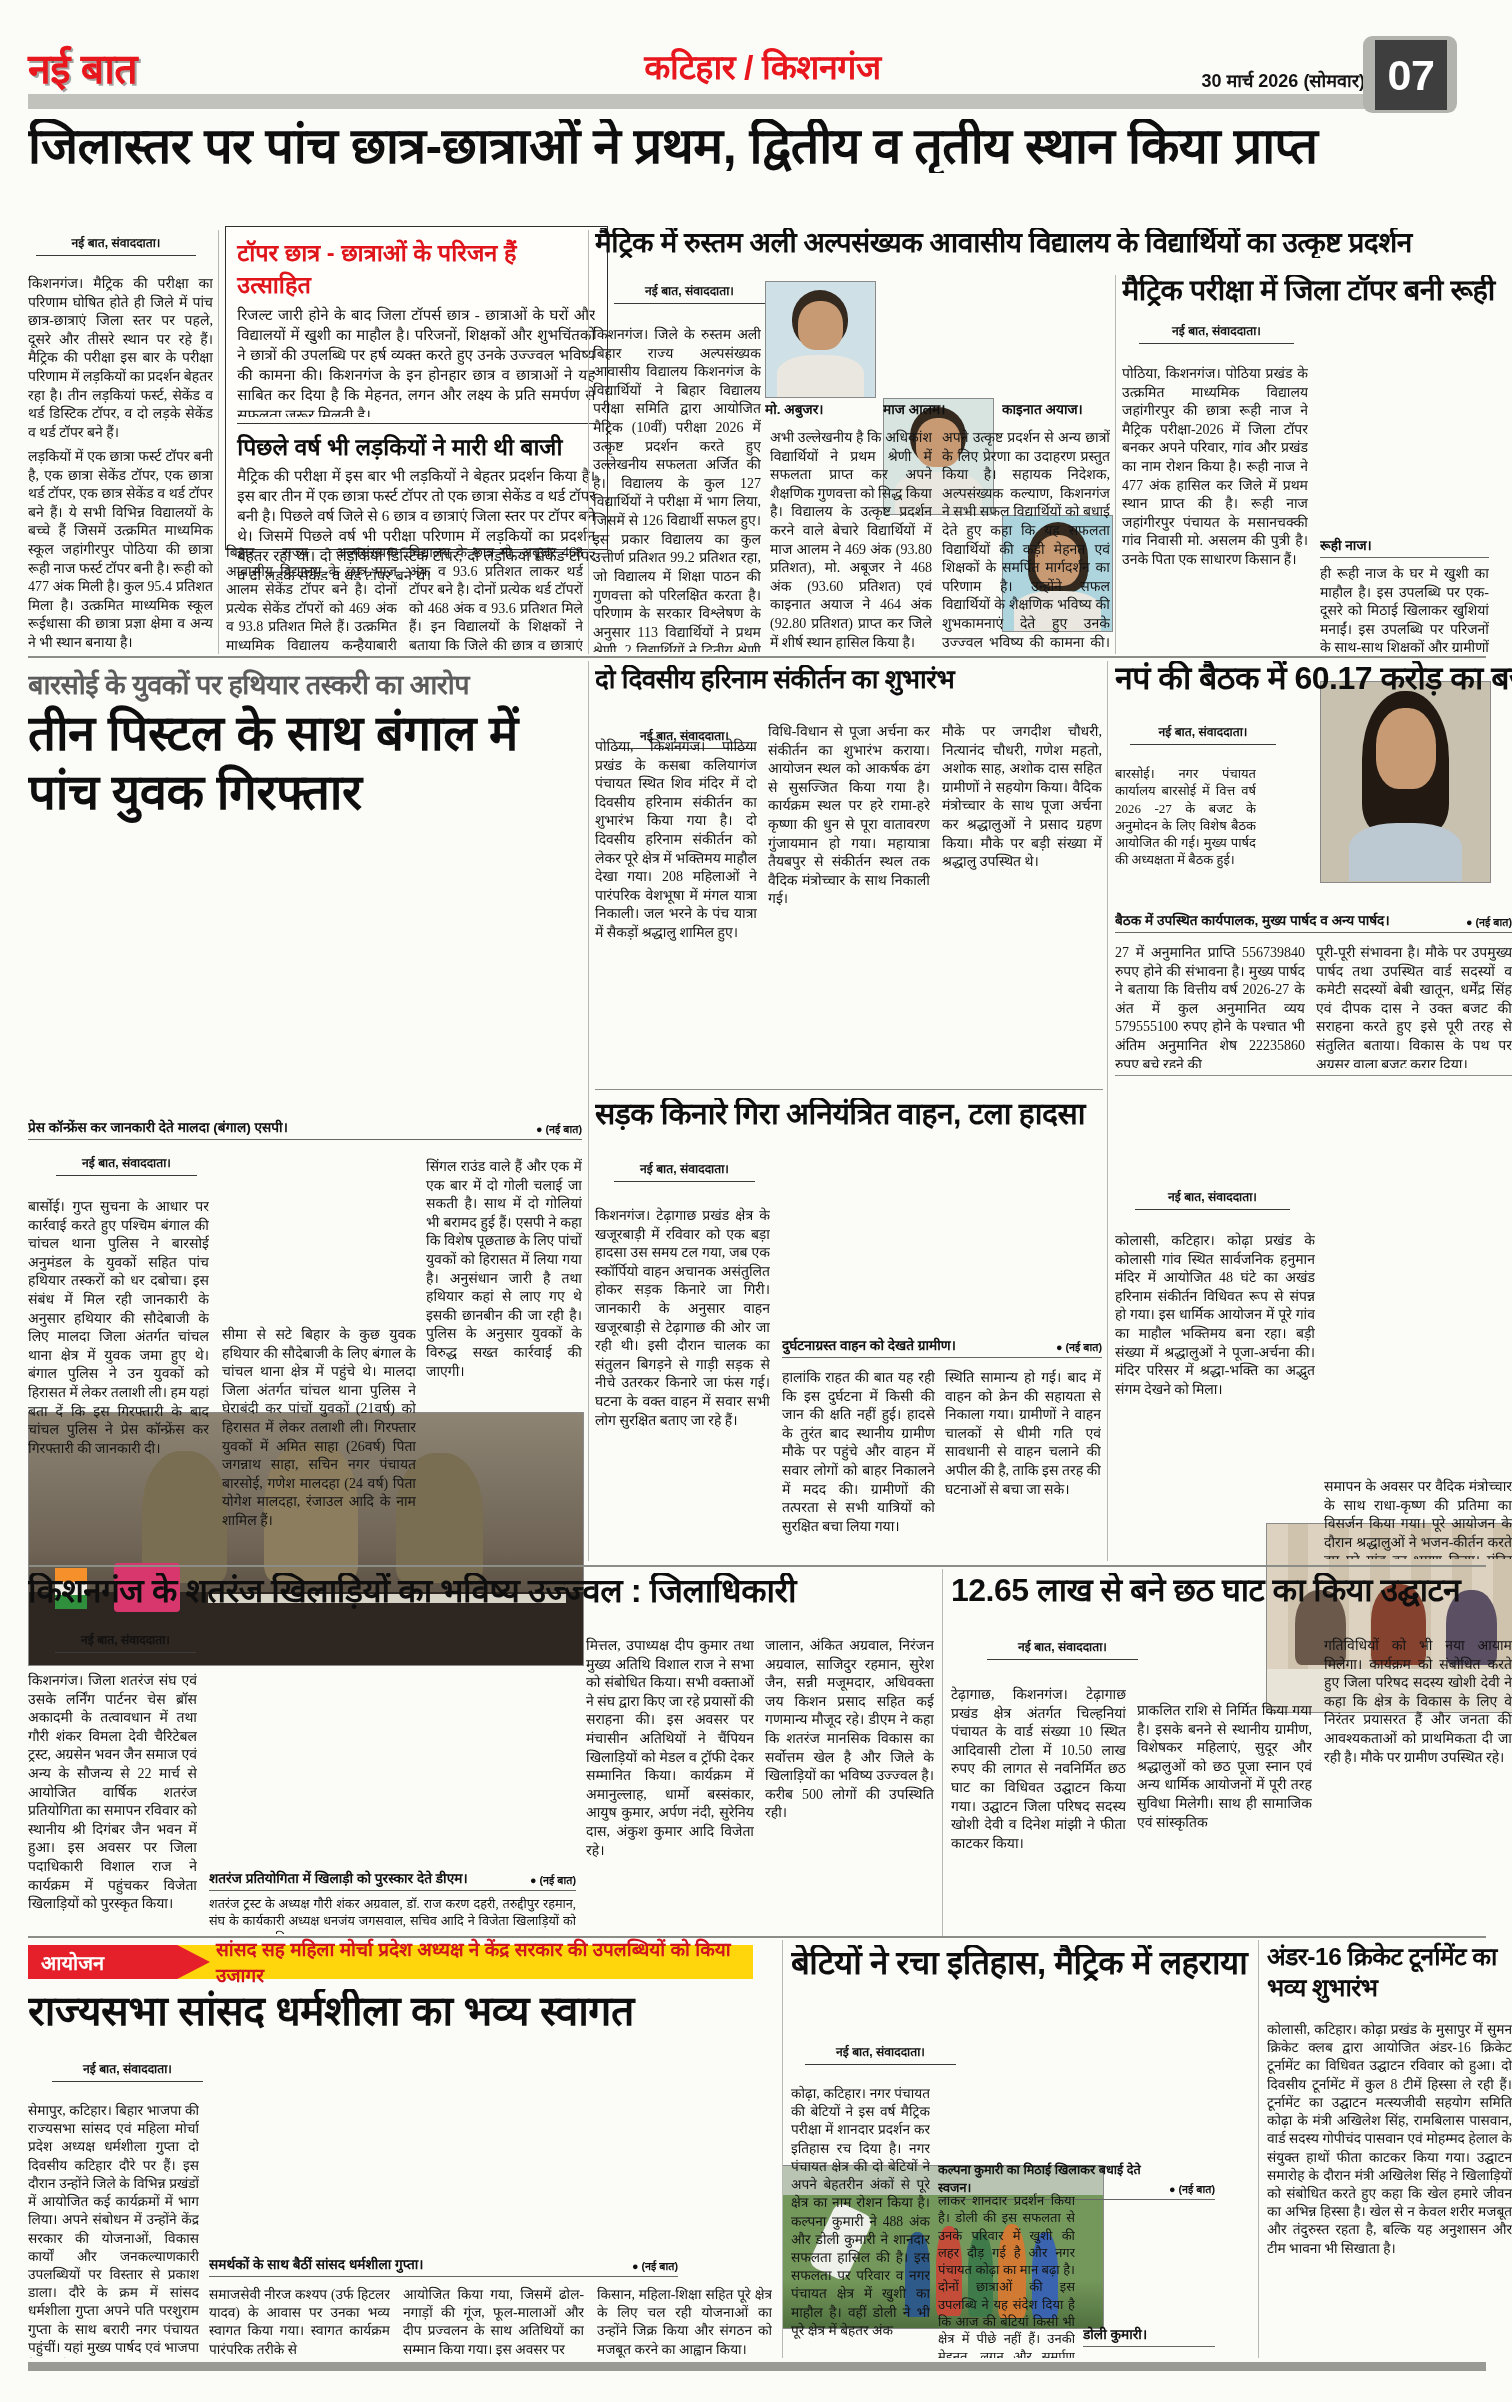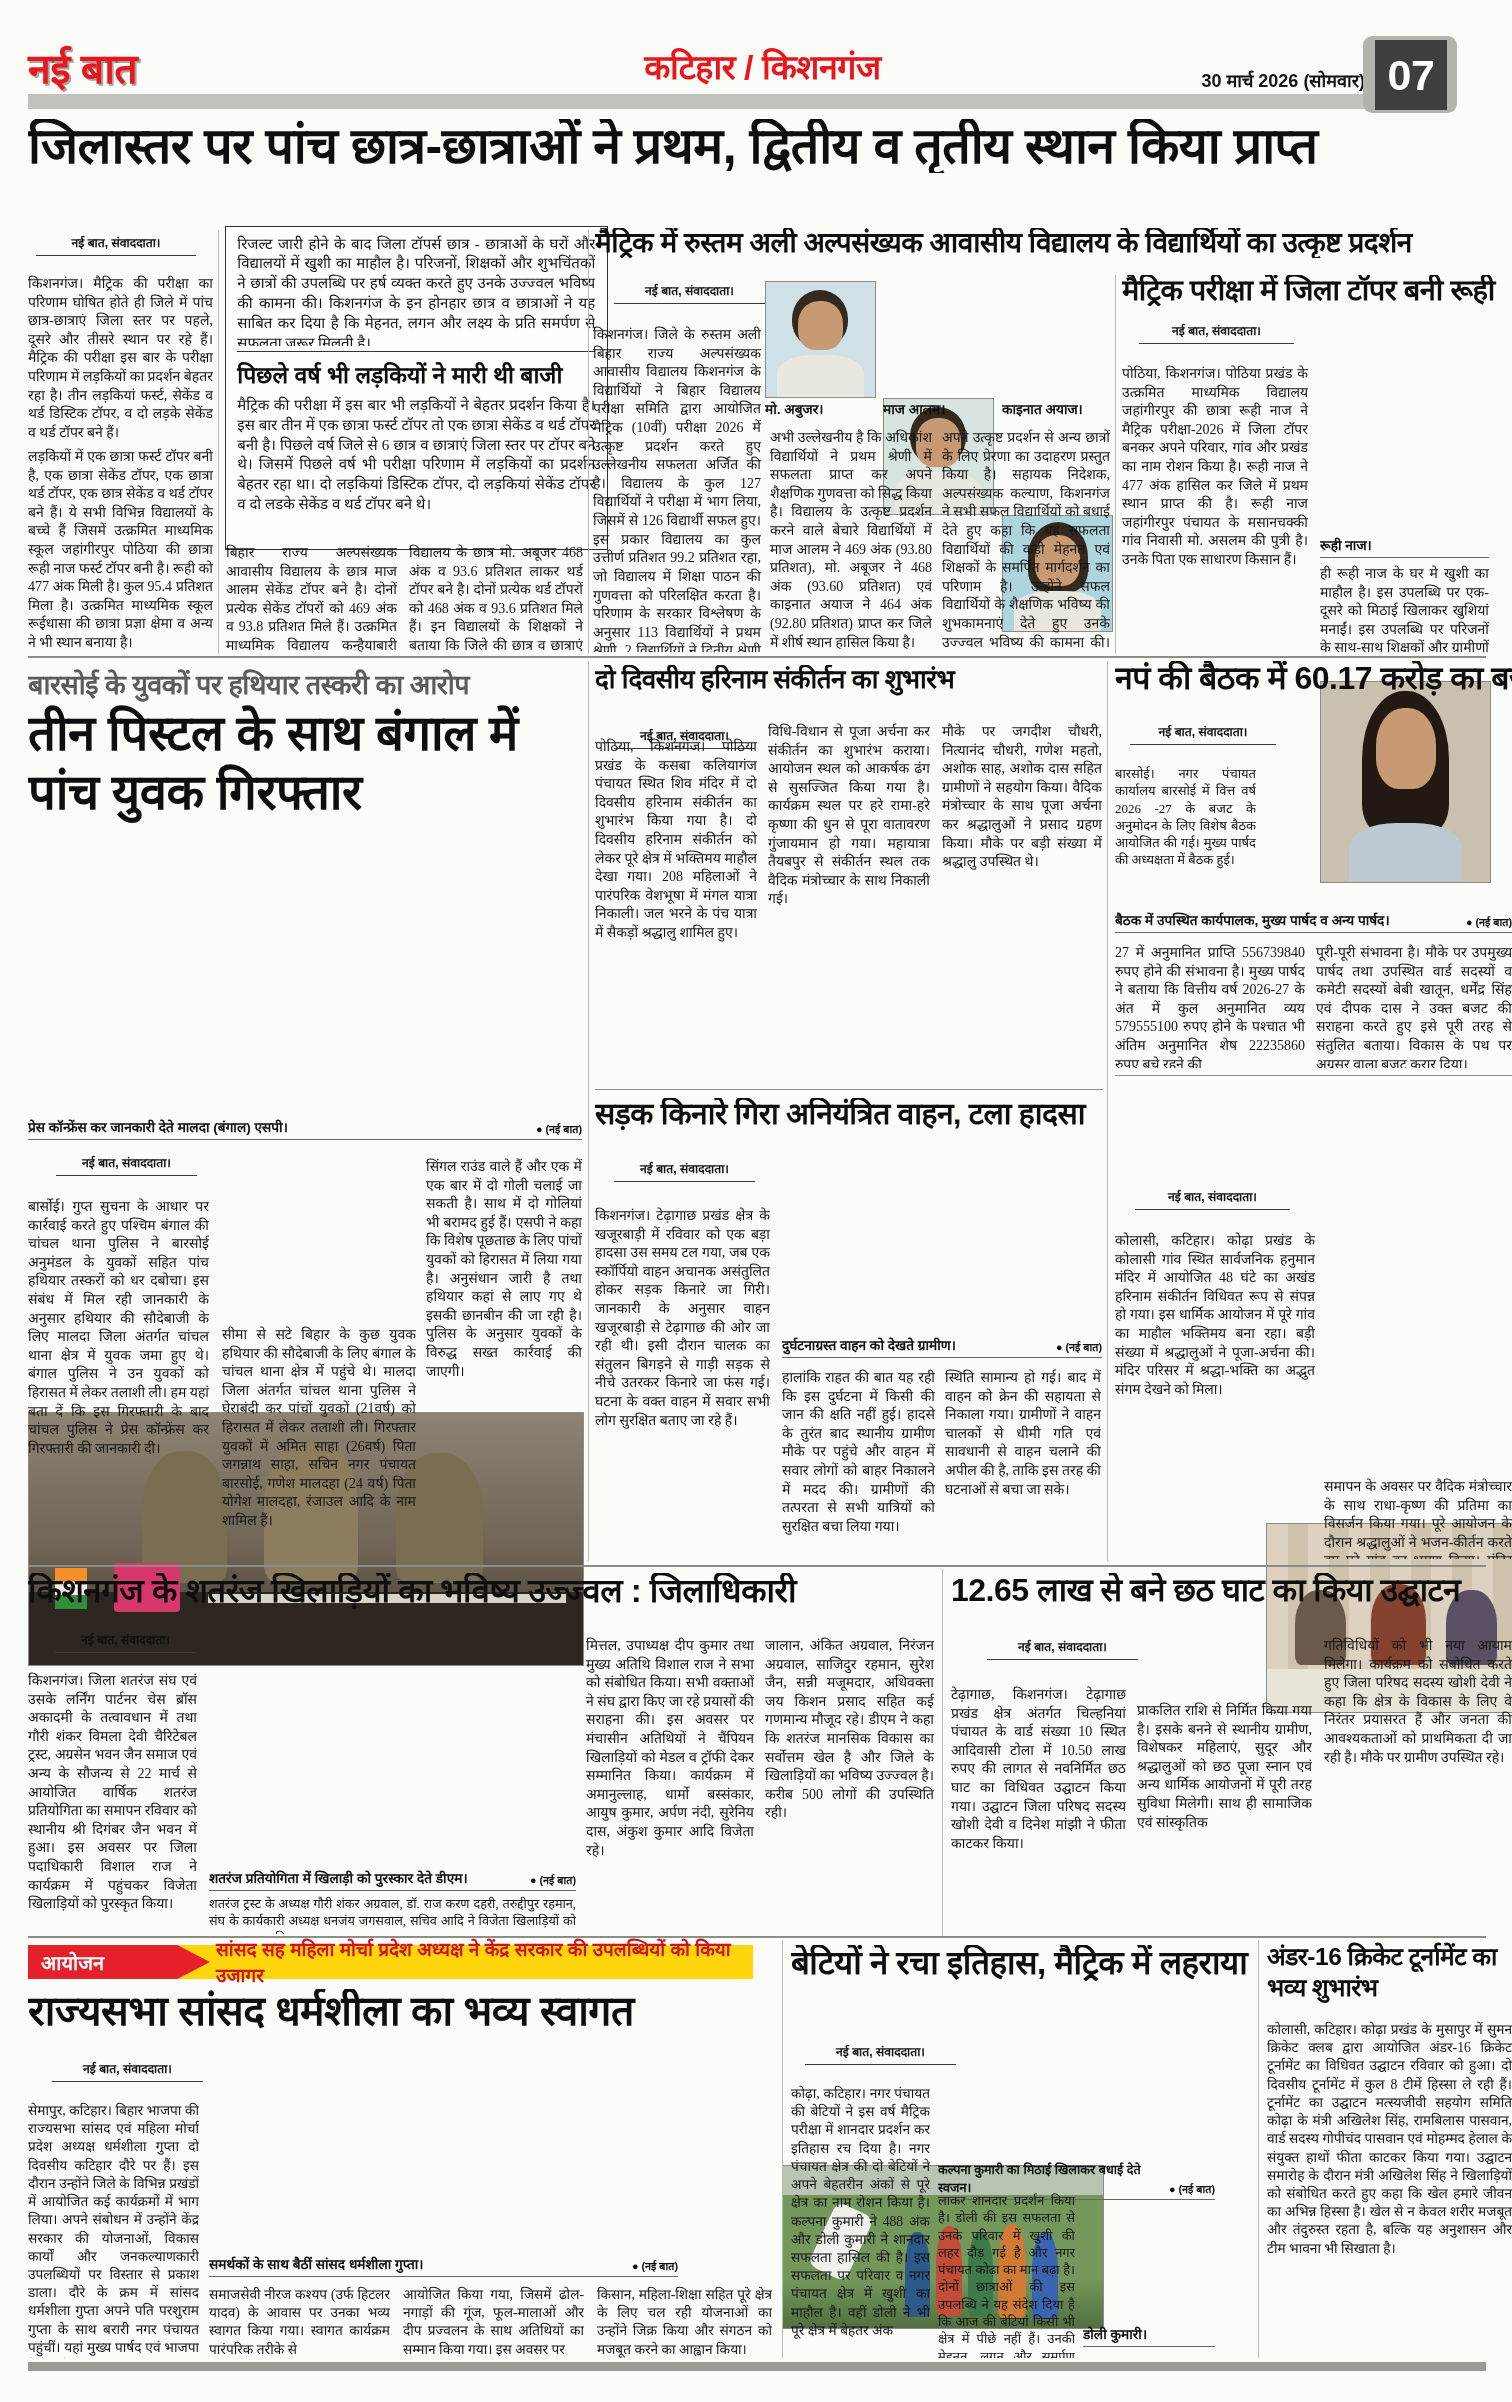--- a/index.html
+++ b/index.html
@@ -50,20 +50,21 @@
   </div>
 
   <div class="abs hl nowrap" style="left:28px;top:119px;width:1458px;font-size:50px;">जिलास्तर पर पांच छात्र-छात्राओं ने प्रथम, द्वितीय व तृतीय स्थान किया प्राप्त</div>
 
   <div class="abs byline" style="left:36px;top:234px;width:160px;">नई बात, संवाददाता।</div>
   <div class="abs body-txt" style="left:28px;top:275px;width:185px;height:169px;">किशनगंज। मैट्रिक की परीक्षा का परिणाम घोषित होते ही जिले में पांच छात्र-छात्राएं जिला स्तर पर पहले, दूसरे और तीसरे स्थान पर रहे हैं। मैट्रिक की परीक्षा इस बार के परीक्षा परिणाम में लड़कियों का प्रदर्शन बेहतर रहा है। तीन लड़कियां फर्स्ट, सेकेंड व थर्ड डिस्टिक टॉपर, व दो लड़के सेकेंड व थर्ड टॉपर बने हैं।</div>
   <div class="abs body-txt" style="left:28px;top:448px;width:185px;height:205px;">लड़कियों में एक छात्रा फर्स्ट टॉपर बनी है, एक छात्रा सेकेंड टॉपर, एक छात्रा थर्ड टॉपर, एक छात्र सेकेंड व थर्ड टॉपर बने हैं। ये सभी विभिन्न विद्यालयों के बच्चे हैं जिसमें उत्क्रमित माध्यमिक स्कूल जहांगीरपुर पोठिया की छात्रा रूही नाज फर्स्ट टॉपर बनी है। रूही को 477 अंक मिली है। कुल 95.4 प्रतिशत मिला है। उत्क्रमित माध्यमिक स्कूल रूईधासा की छात्रा प्रज्ञा क्षेमा व अन्य ने भी स्थान बनाया है।</div>
   <div class="abs vr" style="left:218px;top:230px;height:424px;"></div>
 
   <div class="abs boxed" style="left:225px;top:226px;width:358px;height:307px;padding:7.5px 11.3px;">
+    <div class="redtitle" style="font-size:23.5px;margin:1.9px 0 5.6px 0;">टॉपर छात्र - छात्राओं के परिजन हैं उत्साहित</div>
     <div class="body-txt" style="font-size:15px;height:111px;">रिजल्ट जारी होने के बाद जिला टॉपर्स छात्र - छात्राओं के घरों और विद्यालयों में खुशी का माहौल है। परिजनों, शिक्षकों और शुभचिंतकों ने छात्रों की उपलब्धि पर हर्ष व्यक्त करते हुए उनके उज्ज्वल भविष्य की कामना की। किशनगंज के इन होनहार छात्र व छात्राओं ने यह साबित कर दिया है कि मेहनत, लगन और लक्ष्य के प्रति समर्पण से सफलता जरूर मिलती है।</div>
     <div style="height:1.4px;background:#333;margin:5.6px 0;"></div>
     <div class="subhead" style="font-size:23px;margin:1.9px 0 5.6px 0;">पिछले वर्ष भी लड़कियों ने मारी थी बाजी</div>
     <div class="body-txt" style="font-size:15px;height:113px;">मैट्रिक की परीक्षा में इस बार भी लड़कियों ने बेहतर प्रदर्शन किया है। इस बार तीन में एक छात्रा फर्स्ट टॉपर तो एक छात्रा सेकेंड व थर्ड टॉपर बनी है। पिछले वर्ष जिले से 6 छात्र व छात्राएं जिला स्तर पर टॉपर बने थे। जिसमें पिछले वर्ष भी परीक्षा परिणाम में लड़कियों का प्रदर्शन बेहतर रहा था। दो लड़कियां डिस्टिक टॉपर, दो लड़कियां सेकेंड टॉपर व दो लड़के सेकेंड व थर्ड टॉपर बने थे।</div>
   </div>
   <div class="abs body-txt" style="left:226px;top:544px;width:171px;height:109px;">बिहार राज्य अल्पसंख्यक आवासीय विद्यालय के छात्र माज आलम सेकेंड टॉपर बने है। दोनों प्रत्येक सेकेंड टॉपरों को 469 अंक व 93.8 प्रतिशत मिले हैं। उत्क्रमित माध्यमिक विद्यालय कन्हैयाबारी कोचाधामन की छात्रा अरसी बेगम व अन्य ने भी बेहतर अंक हासिल किए हैं।</div>
   <div class="abs body-txt" style="left:409px;top:544px;width:174px;height:109px;">विद्यालय के छात्र मो. अबूजर 468 अंक व 93.6 प्रतिशत लाकर थर्ड टॉपर बने है। दोनों प्रत्येक थर्ड टॉपरों को 468 अंक व 93.6 प्रतिशत मिले हैं। इन विद्यालयों के शिक्षकों ने बताया कि जिले की छात्र व छात्राएं डिस्टिक टॉपर बने है। ये विद्यालय के लिए गौरव की बात है।</div>
   <div class="abs vr" style="left:588px;top:230px;height:424px;"></div>
 
   <div class="abs hl nowrap" style="left:595px;top:228px;width:917px;font-size:28px;">मैट्रिक में रुस्तम अली अल्पसंख्यक आवासीय विद्यालय के विद्यार्थियों का उत्कृष्ट प्रदर्शन</div>

